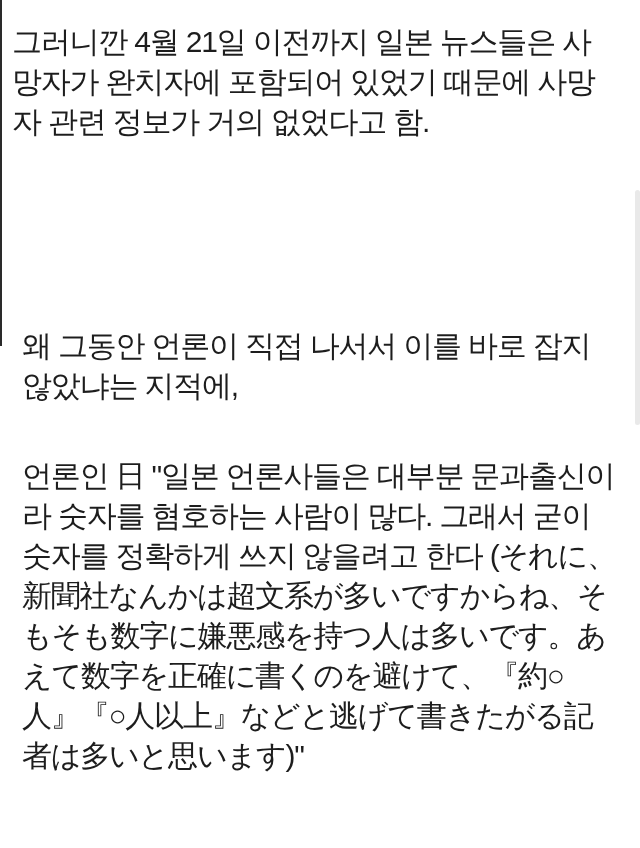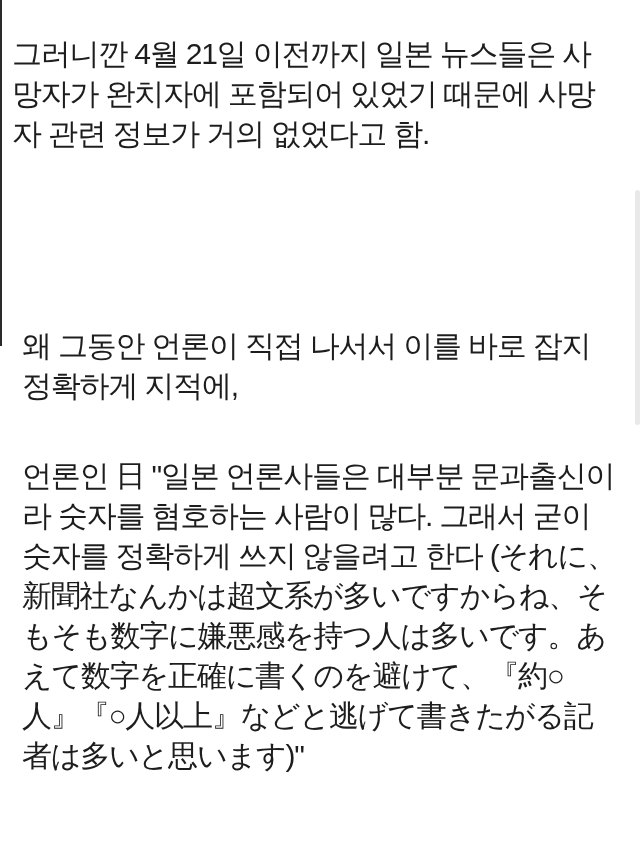--- a/index.html
+++ b/index.html
@@ -25,21 +25,21 @@
     margin: 0;
     padding: 0 20px 0 22px;
     width: 596px;
     font-size: 30px;
     line-height: 40px;
     letter-spacing: -1.2px;
     color: #1d1d1d;
     word-break: break-all;
     white-space: normal;
   }
-  .p1 { top: 34px; padding-left: 12px; }
+  .p1 { top: 22px; padding-left: 12px; }
   .p2 { top: 326px; }
   .p3 { top: 456px; }
   .edge-line {
     position: absolute;
     left: 0;
     top: 0;
     width: 2px;
     height: 346px;
     background: #2a2a2a;
   }
@@ -55,16 +55,16 @@
 </style>
 </head>
 <body>
 
 <div class="page">
   <div class="edge-line"></div>
   <div class="scrollbar"></div>
 
   <p class="para p1">그러니깐 4월 21일 이전까지 일본 뉴스들은 사망자가 완치자에 포함되어 있었기 때문에 사망자 관련 정보가 거의 없었다고 함.</p>
 
-  <p class="para p2">왜 그동안 언론이 직접 나서서 이를 바로 잡지 정확하게 지적에,</p>
+  <p class="para p2">왜 그동안 언론이 직접 나서서 이를 바로 잡지 않았냐는 지적에,</p>
 
   <p class="para p3">언론인 日 "일본 언론사들은 대부분 문과출신이라 숫자를 혐호하는 사람이 많다. 그래서 굳이 숫자를 정확하게 쓰지 않을려고 한다 (それに、新聞社なんかは超文系が多いですからね、そもそも数字に嫌悪感を持つ人は多いです。あえて数字を正確に書くのを避けて、『約○人』『○人以上』などと逃げて書きたがる記者は多いと思います)"</p>
 </div>
 
 </body></html>

